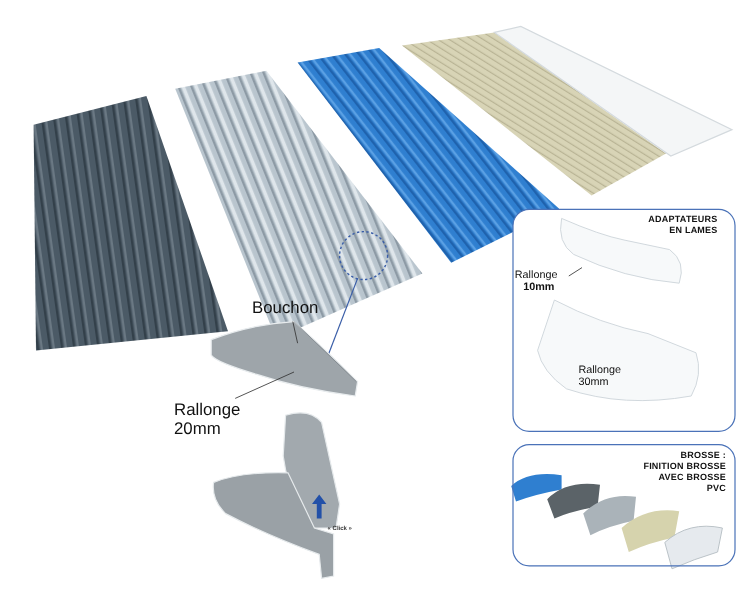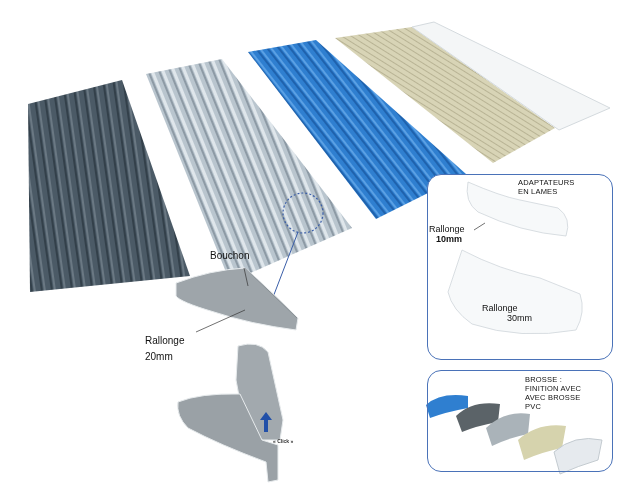--- a/index.html
+++ b/index.html
@@ -1,21 +1,21 @@
 <!DOCTYPE html>
 <html><head>
 <meta charset="utf-8">
 <style>
   html,body{margin:0;padding:0;background:#fff;}
   body{width:620px;height:497px;position:relative;overflow:hidden;font-family:"Liberation Sans",sans-serif;}
   svg{position:absolute;left:0;top:0;}
   .lbl{position:absolute;color:#111;white-space:nowrap;}
-  .lbl-big{font-size:10px;line-height:16px;}
+  .lbl-big{font-size:14px;line-height:16px;}
   .lbl-sm{font-size:9px;line-height:10px;}
-  .panel-title{position:absolute;font-weight:normal;font-size:7.5px;line-height:9px;text-align:left;color:#111;letter-spacing:0.2px;}
+  .panel-title{position:absolute;font-weight:bold;font-size:7.5px;line-height:9px;text-align:right;color:#111;letter-spacing:0.2px;}
   .panel{position:absolute;border:1.5px solid #4a72b8;border-radius:14px;background:#fff;}
   .click{position:absolute;font-size:5px;font-weight:bold;color:#333;}
 </style>
 </head>
 <body>
 
 <svg width="620" height="497">
   <defs>
     <pattern id="ribDark" width="10" height="10" patternUnits="userSpaceOnUse" patternTransform="rotate(-8)">
       <rect width="10" height="10" fill="#4b5a66"></rect>
@@ -88,21 +88,21 @@
   <path d="M462,250 Q500,270 540,278 L580,294 Q586,312 576,330 Q520,340 472,324 Q452,310 448,292 Z" fill="#f7f9fa" stroke="#cfd6db" stroke-width="0.8"></path>
   <line x1="474" y1="230" x2="485" y2="223" stroke="#333" stroke-width="0.7"></line>
 </svg>
 <div class="panel-title" style="left:518px;top:178px;width:80px;">
   <div>ADAPTATEURS</div>
   <div>EN LAMES</div>
 </div>
 <div class="lbl lbl-sm" style="left:429px;top:224px;">Rallonge</div>
 <div class="lbl lbl-sm" style="left:436px;top:234px;font-weight:bold;">10mm</div>
 <div class="lbl lbl-sm" style="left:482px;top:303px;">Rallonge</div>
-<div class="lbl lbl-sm" style="left:507px;top:313px;">30mm</div>
+<div class="lbl lbl-sm" style="left:482px;top:313px;">30mm</div>
 
 <div class="panel" style="left:427px;top:370px;width:184px;height:100px;background:transparent;"></div>
 <div class="panel-title" style="left:525px;top:375px;width:80px;">
   <div>BROSSE :</div>
-  <div>FINITION AVEC</div>
+  <div>FINITION BROSSE</div>
   <div>AVEC BROSSE</div>
   <div>PVC</div>
 </div>
 
 </body></html>

